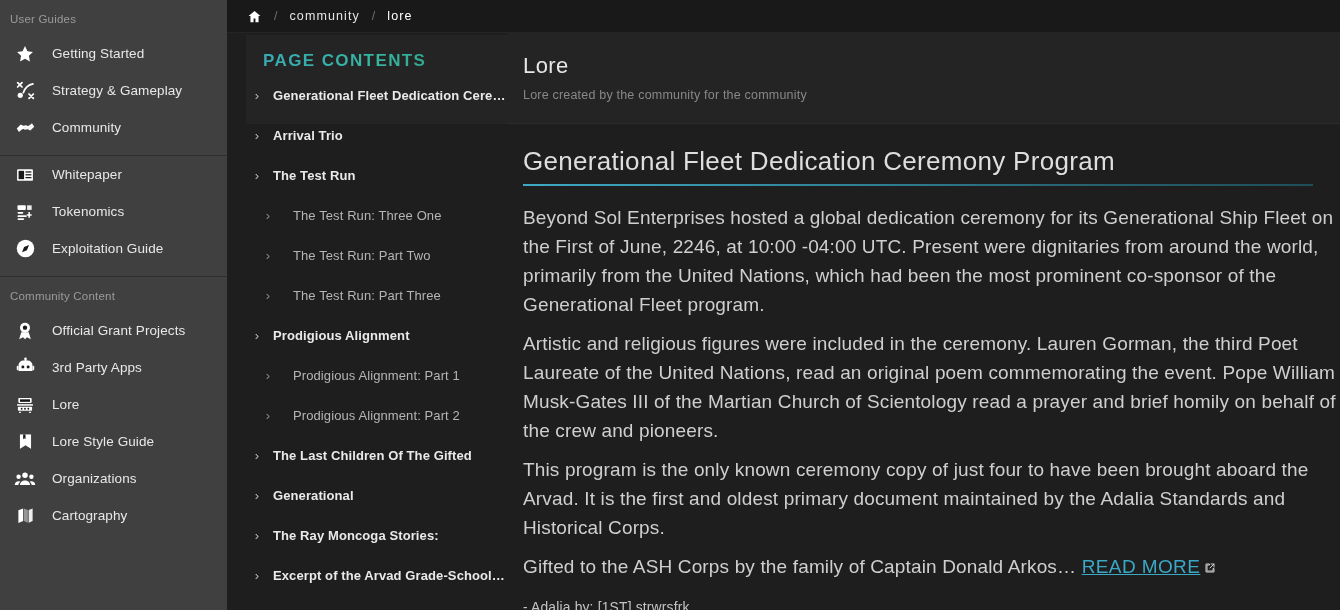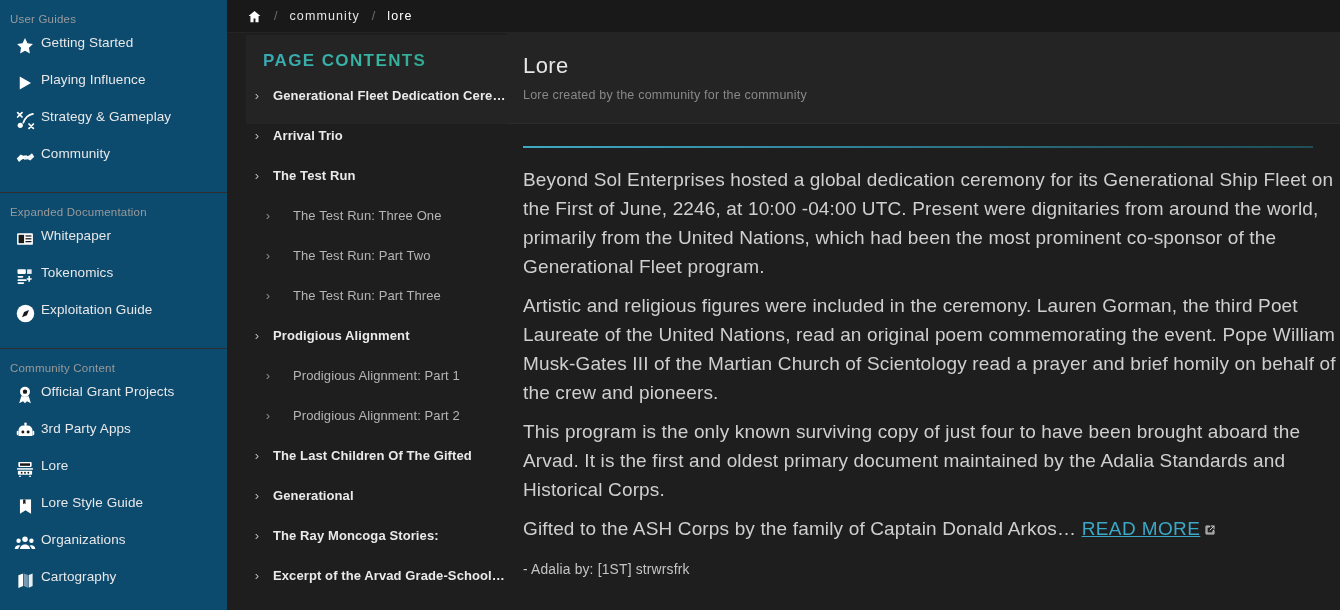--- a/index.html
+++ b/index.html
@@ -7,37 +7,37 @@
     width: 1340px; height: 610px;
     background: #191919;
     font-family: "Liberation Sans", sans-serif;
     overflow: hidden;
   }
   .app { display: flex; width: 1340px; height: 610px; position: relative; }
 
   
   .sidebar {
     width: 227px; height: 610px;
-    background: #0c4a6e;
+    background: #404040;
     flex: 0 0 227px;
     overflow: hidden;
     position: relative;
     z-index: 3;
   }
   .side-section-label {
     font-size: 11.5px;
     color: #9a9a9a;
     padding: 13px 0 10px 10px;
     letter-spacing: .2px;
   }
   .side-item {
-    display: flex; 
+    display: flex; align-items: center;
     height: 37px;
     padding-left: 14px;
-    gap: 5px;
+    gap: 16px;
     cursor: pointer;
   }
   .side-ico {
     width: 22px; height: 22px;
     display: flex; align-items: center; justify-content: center;
     flex: 0 0 22px;
     color: #fff;
   }
   .side-ico svg { display: block; }
   .side-label {
@@ -215,28 +215,20 @@
 
     <div class="side-item">
       <span class="side-ico">
         <svg width="20" height="20" viewBox="0 0 24 24" fill="currentColor">
             <path d="M12 2.5l2.95 6.2 6.55.9-4.8 4.6 1.2 6.7L12 17.7 6.1 20.9l1.2-6.7-4.8-4.6 6.55-.9z"></path>
           </svg>
       </span>
       <span class="side-label">Getting Started</span>
     </div>
 
-    <div class="side-item">
-      <span class="side-ico">
-        <svg width="18" height="18" viewBox="0 0 24 24" fill="currentColor">
-            <path d="M5 3.2l15 8.8L5 20.8z"></path>
-          </svg>
-      </span>
-      <span class="side-label">Playing Influence</span>
-    </div>
 
     <div class="side-item">
       <span class="side-ico">
         <svg width="21" height="21" viewBox="0 0 24 24" fill="none" stroke="currentColor" stroke-width="2">
           <path d="M3 3l5 5M8 3L3 8" stroke-linecap="round"></path>
           <path d="M20.5 4.5c-6 1-9.5 6-11 10" stroke-linecap="round"></path>
           <circle cx="6" cy="17.5" r="3" fill="currentColor" stroke="none"></circle>
           <path d="M16 16l5 5M21 16l-5 5" stroke-linecap="round"></path>
         </svg>
       </span>
@@ -248,21 +240,20 @@
         <svg width="21" height="21" viewBox="0 0 24 24" fill="currentColor">
           <path d="M2 13l4.5-4.5 3 1.6 3.5-.6 2.5 2-2.2 1.2-2.3-1-1.2 1.6L7 14.8 4.6 17z"></path>
           <path d="M22 11l-4.5 4.5-3-1.6-3.5.6L8.5 12.5l2.2-1.2 2.3 1 1.2-1.6 2.8-1.5L19.4 7z" opacity=".95"></path>
         </svg>
       </span>
       <span class="side-label">Community</span>
     </div>
 
     <div class="side-divider"></div>
 
-    <div class="side-section-label">Expanded Documentation</div>
 
     <div class="side-item">
       <span class="side-ico">
         <svg width="20" height="20" viewBox="0 0 24 24" fill="currentColor">
             <rect x="2.5" y="5" width="19" height="14" rx="1.4"></rect>
             <rect x="4.3" y="7" width="6.6" height="10" fill="#191919"></rect>
             <rect x="12.6" y="7.6" width="7.1" height="1.5" fill="#191919"></rect>
             <rect x="12.6" y="11" width="7.1" height="1.5" fill="#191919"></rect>
             <rect x="12.6" y="14.4" width="7.1" height="1.5" fill="#191919"></rect>
           </svg>
@@ -461,25 +452,26 @@
 
       <main class="content">
 
         <div class="page-head">
           <div class="page-title">Lore</div>
           <div class="page-sub">Lore created by the community for the community</div>
         </div>
 
         <div class="article">
 
+          <h2 class="art-h2">Generational Fleet Dedication Ceremony Program</h2>
           <div class="h2-rule"></div>
 
           <p class="art-p">Beyond Sol Enterprises hosted a global dedication ceremony for its Generational Ship Fleet on the First of June, 2246, at 10:00 -04:00 UTC. Present were dignitaries from around the world, primarily from the United Nations, which had been the most prominent co-sponsor of the Generational Fleet program.</p>
           <p class="art-p">Artistic and religious figures were included in the ceremony. Lauren Gorman, the third Poet Laureate of the United Nations, read an original poem commemorating the event. Pope William Musk-Gates III of the Martian Church of Scientology read a prayer and brief homily on behalf of the crew and pioneers.</p>
-          <p class="art-p">This program is the only known surviving copy of just four to have been brought aboard the Arvad. It is the first and oldest primary document maintained by the Adalia Standards and Historical Corps.</p>
+          <p class="art-p">This program is the only known ceremony copy of just four to have been brought aboard the Arvad. It is the first and oldest primary document maintained by the Adalia Standards and Historical Corps.</p>
 
           <p class="art-p">
             <span>Gifted to the ASH Corps by the family of Captain Donald Arkos…</span>
             <span class="readmore">READ MORE</span><span class="ext-ico"><svg width="12" height="12" viewBox="0 0 24 24" fill="none" stroke="currentColor" stroke-width="2">
                   <path d="M4 4h7v2H6v12h12v-5h2v7H4z"></path>
                   <path d="M14 4h6v6M20 4l-8 8" stroke-linecap="round"></path>
                 </svg></span>
           </p>
 
           <div class="byline">- Adalia by: [1ST] strwrsfrk</div>

